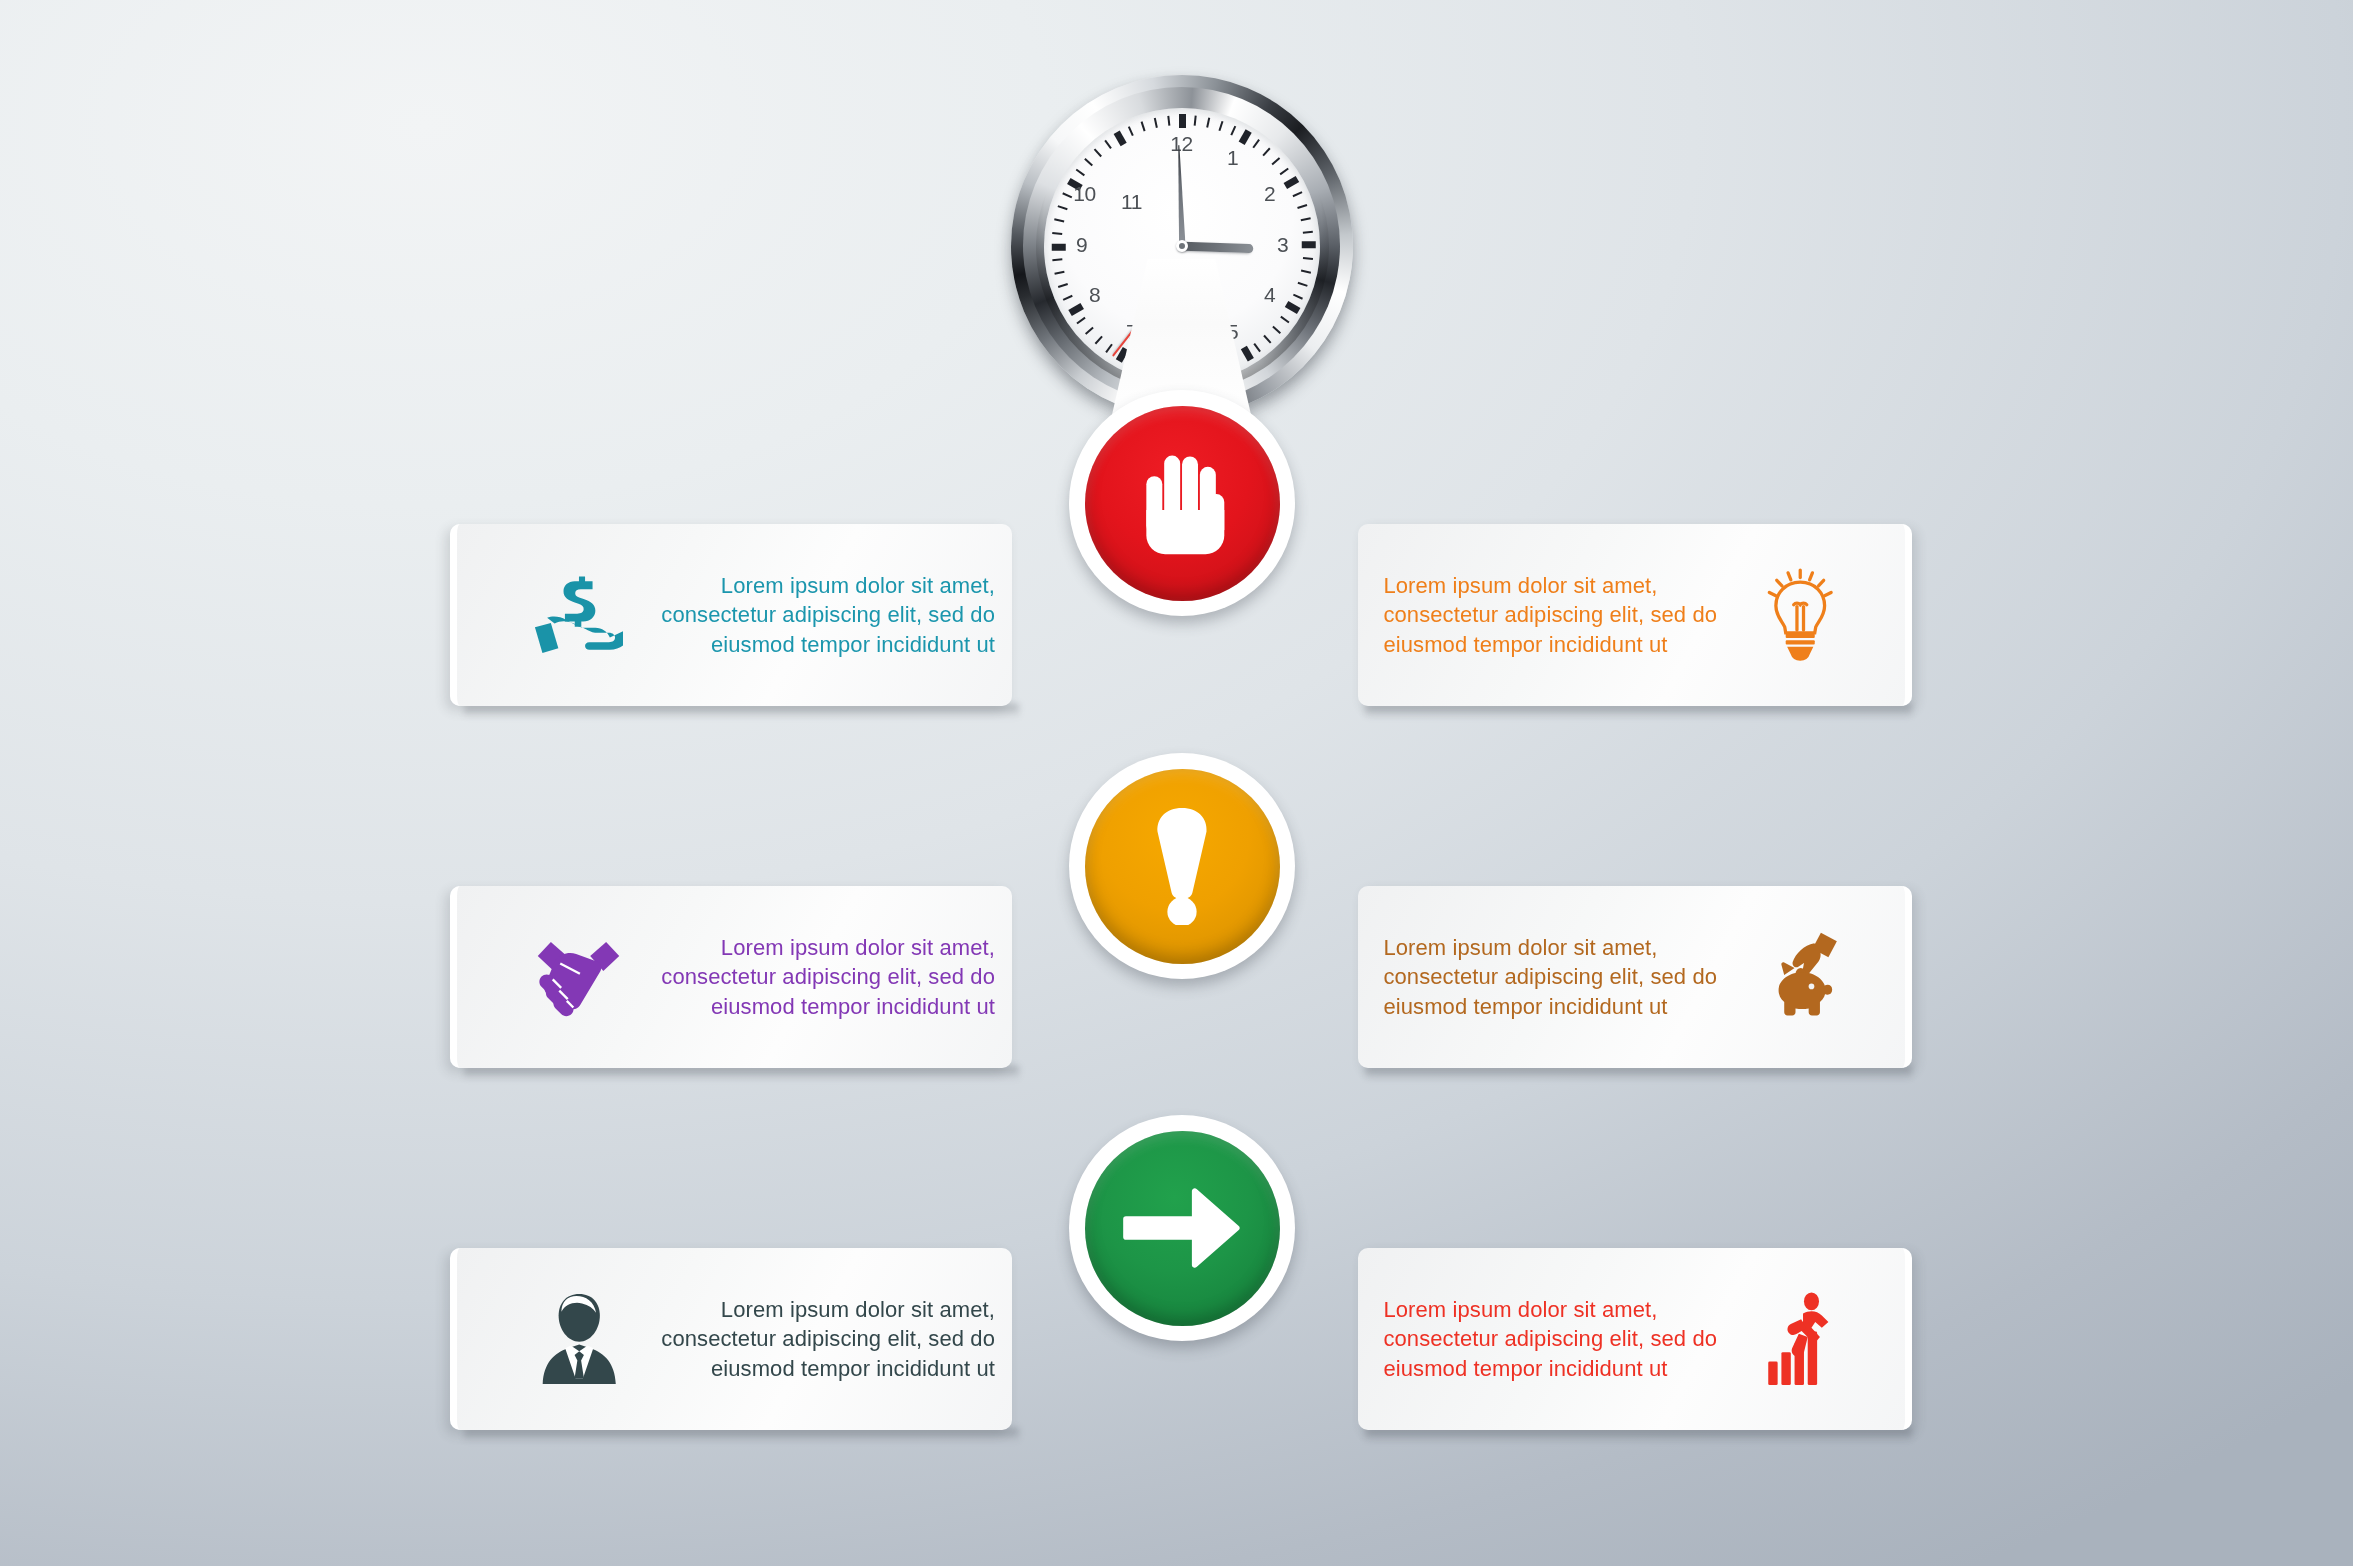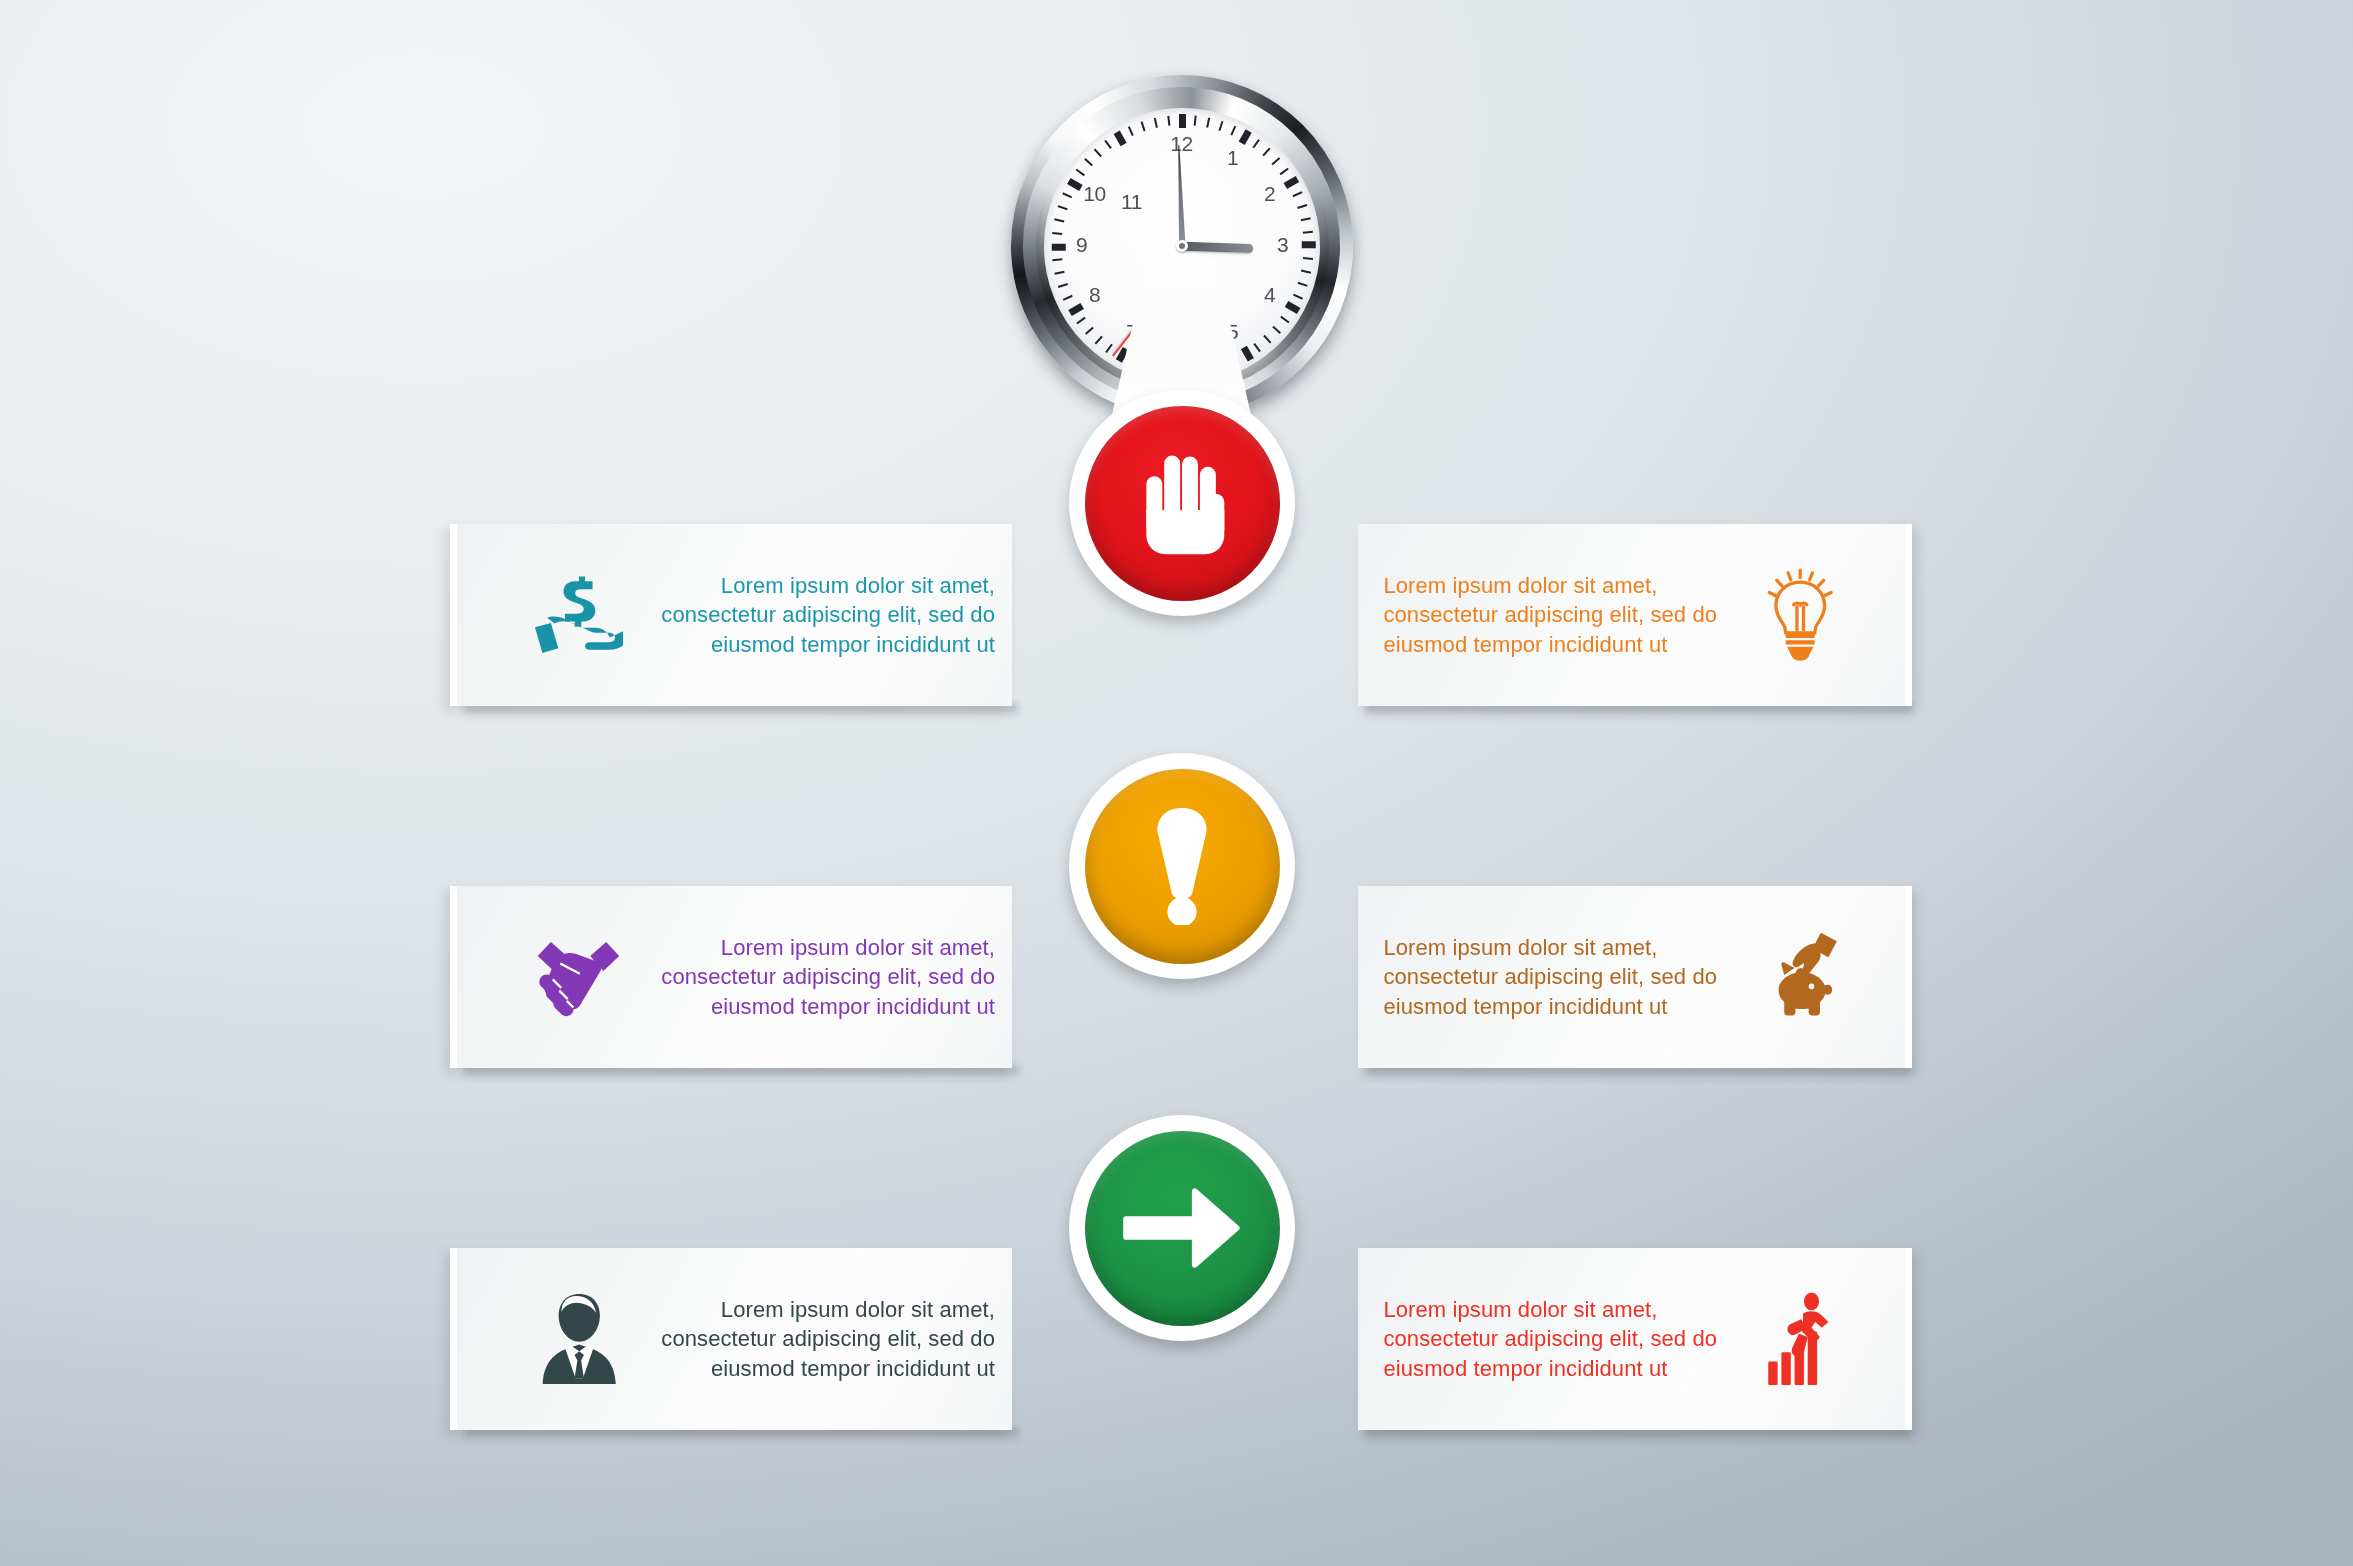--- a/index.html
+++ b/index.html
@@ -112,21 +112,21 @@
   .node-amber{top:612px;}
   .node-amber .node-inner{background:radial-gradient(circle at 46% 34%, #f6a800 0%, #efa000 45%, #d08c00 100%);}
   .node-green{top:974px;}
   .node-green .node-inner{background:radial-gradient(circle at 46% 34%, #21a14c 0%, #1d9547 45%, #147a38 100%);}
   .node-inner svg{display:block;}
 
   
   .banner{
     position:absolute;height:182px;box-sizing:border-box;
     background:linear-gradient(118deg,#f0f1f2 0%,#f7f8f8 38%,#fdfdfd 62%,#f4f5f6 100%);
-    display:flex;align-items:center;
+    display:flex;align-items:center;border-radius:10px;
   }
   .banner::after{
     content:"";position:absolute;left:6.6px;right:-6.6px;bottom:-12.2px;height:14px;
     background:linear-gradient(180deg,rgba(60,66,76,.30) 0%,rgba(60,66,76,0) 100%);
     filter:blur(3.3px);z-index:-1;
   }
   .banner-left{
     left:450px;width:562px;
     border-left:7.5px solid #ffffff;
     box-shadow:-4.7px 4.7px 10.4px rgba(60,66,76,.16);
@@ -347,21 +347,21 @@
         <div class="numeral" style="left: 121px; top: 24px;">12</div>
         <div class="numeral" style="left: 172px; top: 38px;">1</div>
         <div class="numeral" style="left: 209px; top: 74px;">2</div>
         <div class="numeral" style="left: 222px; top: 125px;">3</div>
         <div class="numeral" style="left: 209px; top: 175px;">4</div>
         <div class="numeral" style="left: 172px; top: 212px;">5</div>
         <div class="numeral" style="left: 121px; top: 225px;">6</div>
         <div class="numeral" style="left: 71px; top: 212px;">7</div>
         <div class="numeral" style="left: 34px; top: 175px;">8</div>
         <div class="numeral" style="left: 21px; top: 125px;">9</div>
-        <div class="numeral" style="left: 34px; top: 74px;">10</div>
+        <div class="numeral" style="left: 24px; top: 74px;">10</div>
         <div class="numeral" style="left: 71px; top: 38px; margin-top: 44px;">11</div>
       </div>
     <div class="brand">QUARTZ</div>
     <div class="hand hand-hour" id="hand-hour" style="transform: rotate(92deg);"></div>
     <div class="hand hand-min" id="hand-min" style="transform: rotate(358deg);"></div>
     <div class="hand hand-sec" id="hand-sec" style="transform: rotate(218deg); background: rgb(232, 69, 60);"></div>
     <div class="hand-cap"></div>
   </div>
 </div>
 

